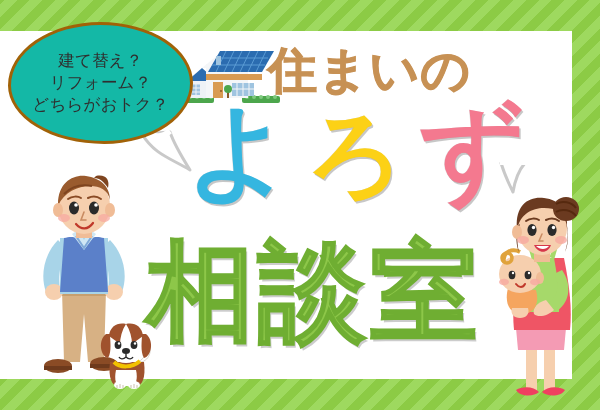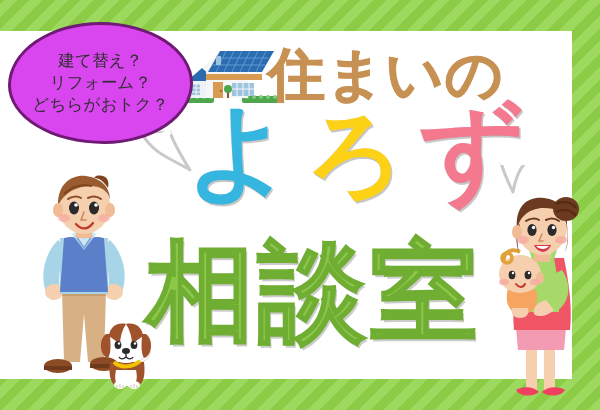--- a/index.html
+++ b/index.html
@@ -24,22 +24,22 @@
   
   .white-panel{
     position:absolute;
     left:0px;top:31px;width:572px;height:348px;
     background:#ffffff;
   }
 
   
   .bubble{
     position:absolute;
-    background:#d946ef;
-    border:3px solid #701a75;
+    background:#14b8a6;
+    border:3px solid #a16207;
     box-sizing:border-box;
   }
   .bubble-left{
     left:8px;top:22px;width:185px;height:122px;
     border-radius:50% 50% 48% 52% / 52% 50% 50% 48%;
   }
   .bubble-right{
     left:448px;top:58px;width:140px;height:110px;
     border-radius:48% 52% 50% 50% / 50% 48% 52% 50%;
   }
@@ -59,21 +59,21 @@
   .tail-left{
     left:140px;top:128px;width:60px;height:46px;
   }
   .tail-right{
     left:497px;top:160px;width:34px;height:34px;
   }
 
   
   .title-sub{
     position:absolute;left:268px;top:46px;
-    font-size:57px;line-height:1;
+    font-size:49px;line-height:1;
     color:#c79154;
     font-weight:700;letter-spacing:1px;
     font-family:"DejaVu Sans","Liberation Sans",sans-serif;
     -webkit-text-stroke:1px #c79154;
   }
 
   
   .kana-row{
     position:absolute;left:186px;top:104px;
     display:flex;align-items:flex-start;gap:14px;

